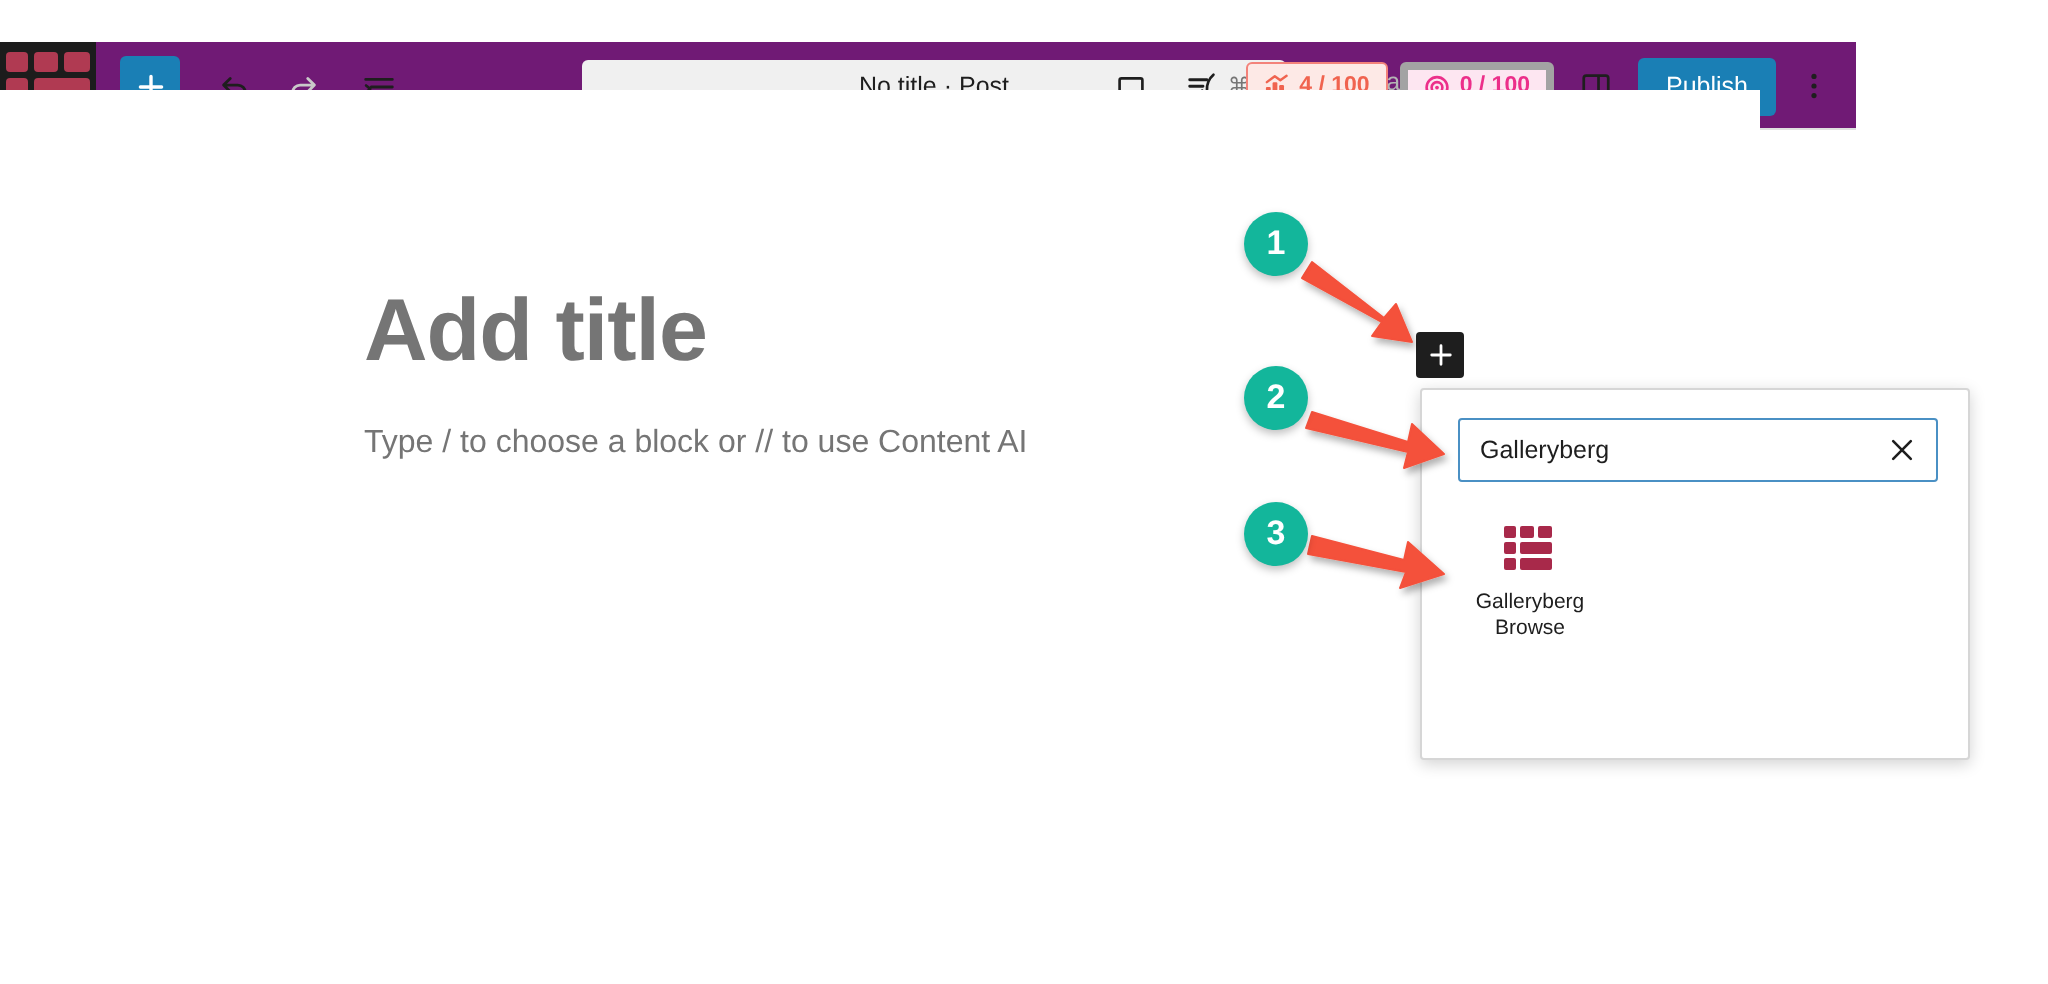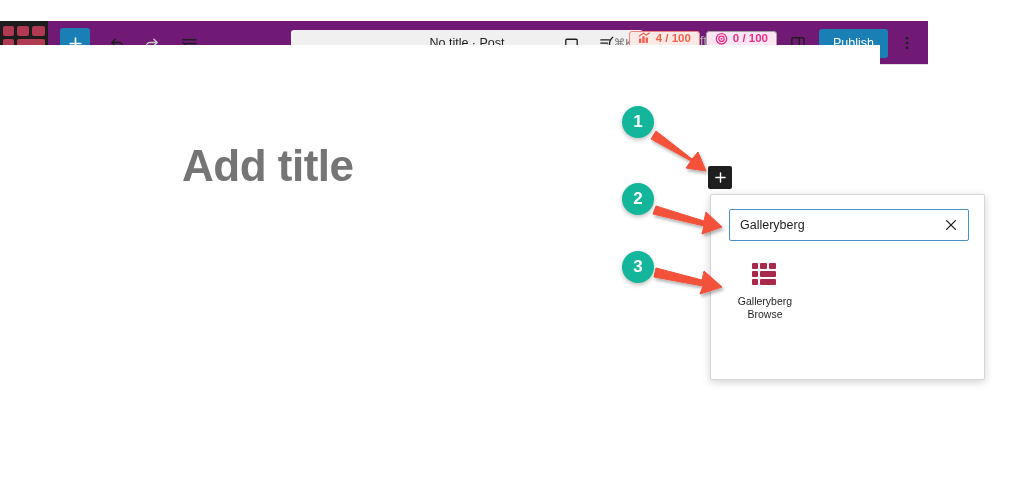--- a/index.html
+++ b/index.html
@@ -55,25 +55,25 @@
   .save-draft {
     position: absolute; left: 650px; top: 13px;
     font-size: 12.5px; color: #b4b4b4; cursor: pointer;
   }
 
   .tb-right {
     position: absolute; right: 8px; top: 0; height: 44px;
     display: flex; align-items: center; gap: 6px;
   }
   .score-badge {
-    height: 25px; display: flex; align-items: flex-start; gap: 5px;
+    height: 25px; display: flex; align-items: center; gap: 5px;
     border-radius: 3px; padding: 0 8px; cursor: pointer; font-size: 11.5px; font-weight: 700;
   }
   .score-seo { background: #fde9e6; border: 1px solid #f3827a; color: #f0634f; }
-  .score-ai  { background: #fde6f1; border: 1px solid #a3a3a3; color: #ec2f8a; }
+  .score-ai  { background: #fde6f1; border: 4px solid #a3a3a3; color: #ec2f8a; }
   .publish-btn {
     height: 29px; background: #1a7fb5; color: #ffffff;
     border-radius: 3px; padding: 11px 14px; font-size: 12.5px;
     display: flex; align-items: center; cursor: pointer; border: none;
   }
   .kebab { width: 26px; height: 30px; display: flex; align-items: center; justify-content: center; cursor: pointer; }
 
   
   .canvas { position: absolute; left: 0; top: 45px; width: 880px; height: 447px; background: #fff; }
   .post-title {
@@ -244,20 +244,21 @@
           <circle cx="8" cy="3.2" r="1.3" fill="#1e1e1e"></circle>
           <circle cx="8" cy="8" r="1.3" fill="#1e1e1e"></circle>
           <circle cx="8" cy="12.8" r="1.3" fill="#1e1e1e"></circle>
         </svg>
       </div>
     </div>
   </div>
 
   <div class="canvas">
     <div class="post-title">Add title</div>
+    <div class="post-body">Type / to choose a block or // to use Content AI</div>
   </div>
 
   <div class="inserter-plus">
     <svg width="13" height="13" viewBox="0 0 14 14">
       <path d="M7 2v10M2 7h10" stroke="#ffffff" stroke-width="1.5" stroke-linecap="round"></path>
     </svg>
   </div>
 
   <div class="popover">
     <div class="search-wrap">

